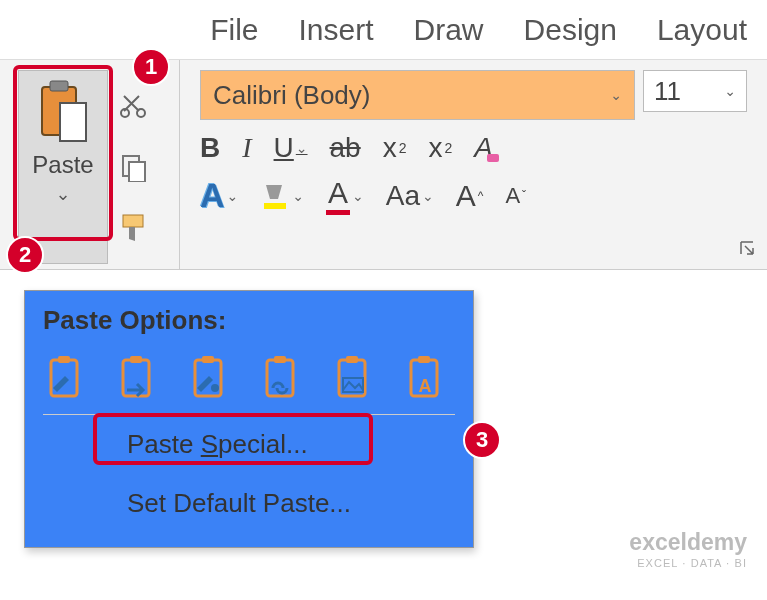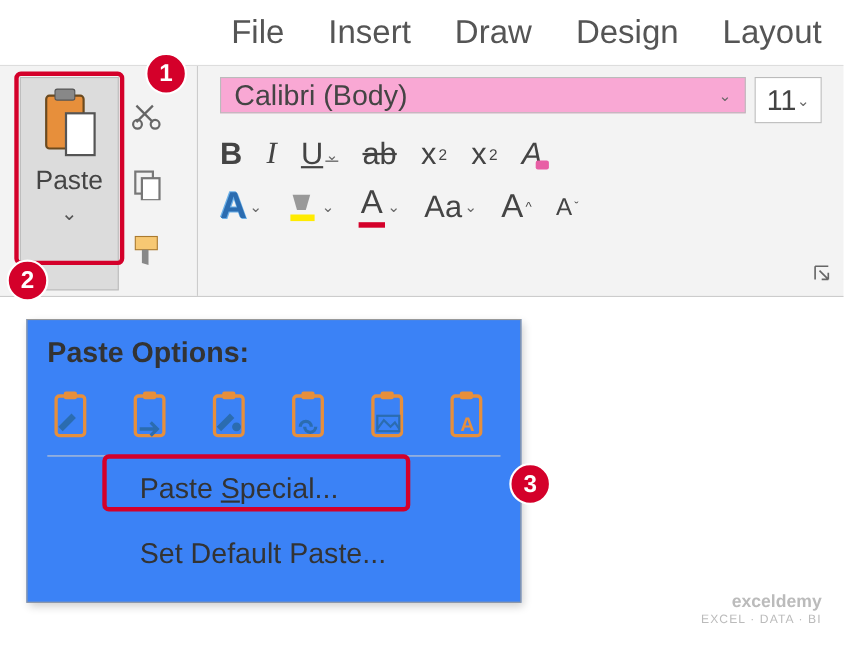--- a/index.html
+++ b/index.html
@@ -91,32 +91,32 @@
     flex: 1;
     padding: 10px 20px 5px 20px;
     display: flex;
     flex-direction: column;
     gap: 12px;
     position: relative;
   }
   .font-row1 { display: flex; gap: 8px; }
   .font-select {
     flex: 1;
-    background: #f9a8d4;
+    background: #fdba74;
     border: 1px solid #bbb;
-    height: 33px;
+    height: 50px;
     display: flex;
     align-items: center;
     padding: 0 12px;
     font-size: 26px;
     color: #444;
     justify-content: space-between;
   }
   .size-select {
-    width: 61px;
+    width: 104px;
     background: #fff;
     border: 1px solid #bbb;
     height: 42px;
     display:flex; align-items:center; padding:0 10px; font-size:26px; color:#444;
     justify-content: space-between;
   }
   .fmt-row { display: flex; gap: 22px; align-items: center; font-size: 28px; color: #444; }
   .fmt-btn { cursor:pointer; display:flex; align-items:center; gap:2px; }
   .dlg-launcher {
     position: absolute;
@@ -326,15 +326,15 @@
   </div>
   <div class="popup-item" style="position:relative;">
     <span>Paste </span><span class="ul">S</span><span>pecial...</span>
     <div class="hl-red" style="left:-10px; top:-2px; width:280px; height:52px;"></div>
     <div class="badge" style="right:-46px; top:6px;">3</div>
   </div>
   <div class="popup-item">Set Default Paste...</div>
 </div>
 
 <div class="watermark">
-  <div style="font-size:16px; font-weight:bold;">exceldemy</div>
+  <div style="font-size:23px; font-weight:bold;">exceldemy</div>
   <div style="font-size:11px; letter-spacing:1px;">EXCEL · DATA · BI</div>
 </div>
 
 </body></html>

